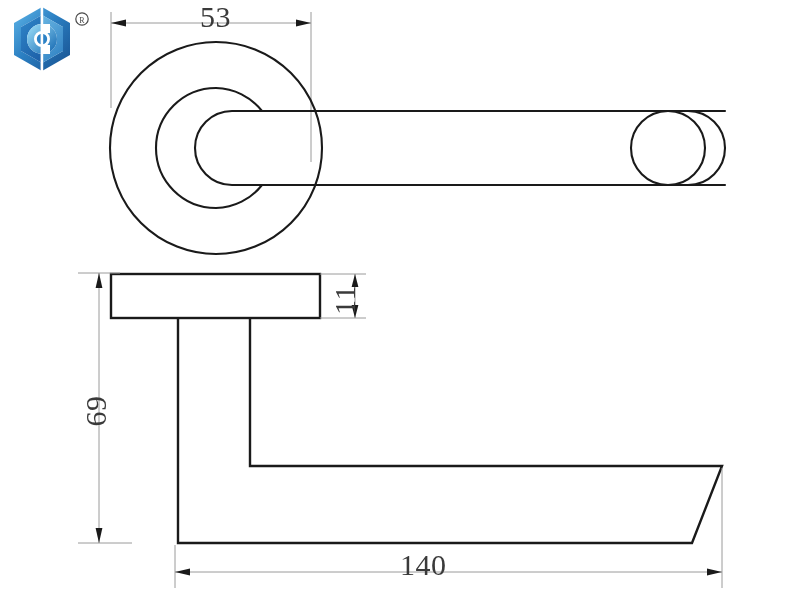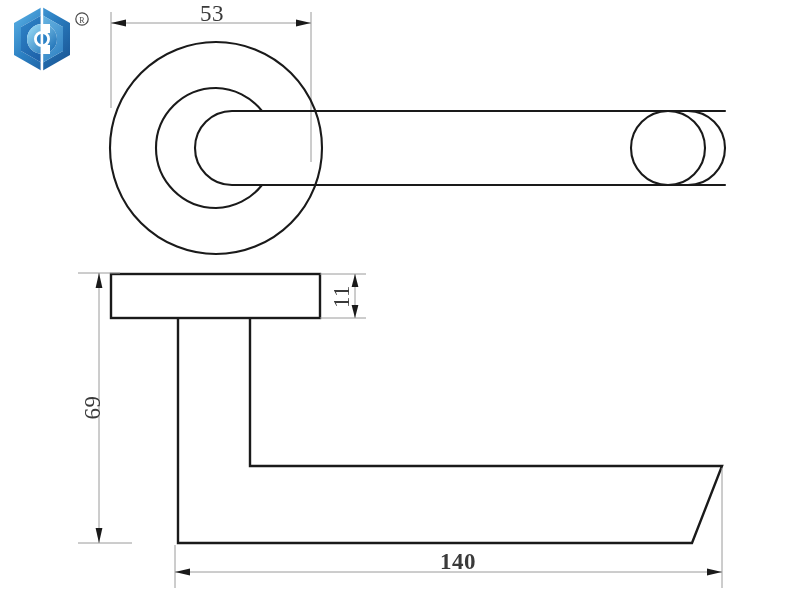--- a/index.html
+++ b/index.html
@@ -22,21 +22,21 @@
     position: absolute;
     left: 0;
     top: 0;
     width: 800px;
     height: 600px;
     display: block;
   }
   .dim-text {
     position: absolute;
     font-family: "Liberation Serif", "DejaVu Serif", serif;
-    font-size: 23px;
+    font-size: 30px;
     color: #3a3a3a;
     letter-spacing: 0.5px;
     white-space: nowrap;
     line-height: 1;
   }
   .dim-vert {
     transform-origin: 50% 50%;
   }
   #logo-wrap {
     position: absolute;
@@ -180,15 +180,15 @@
       <polygon points="722,572 707,568.6 707,575.4" fill="#1a1a1a"></polygon>
     </g>
   </svg>
 
   <div class="dim-text" style="left:200px; top:2px;">53</div>
 
   <div class="dim-text dim-vert" style="left:330px; top:285px; transform: rotate(-90deg);">11</div>
 
   <div class="dim-text dim-vert" style="left:80px; top:396px; transform: rotate(-90deg);">69</div>
 
-  <div class="dim-text" style="left:440px; top:550px;font-weight:bold;">140</div>
+  <div class="dim-text" style="left:400px; top:550px;">140</div>
 
 </div>
 
 </body></html>

